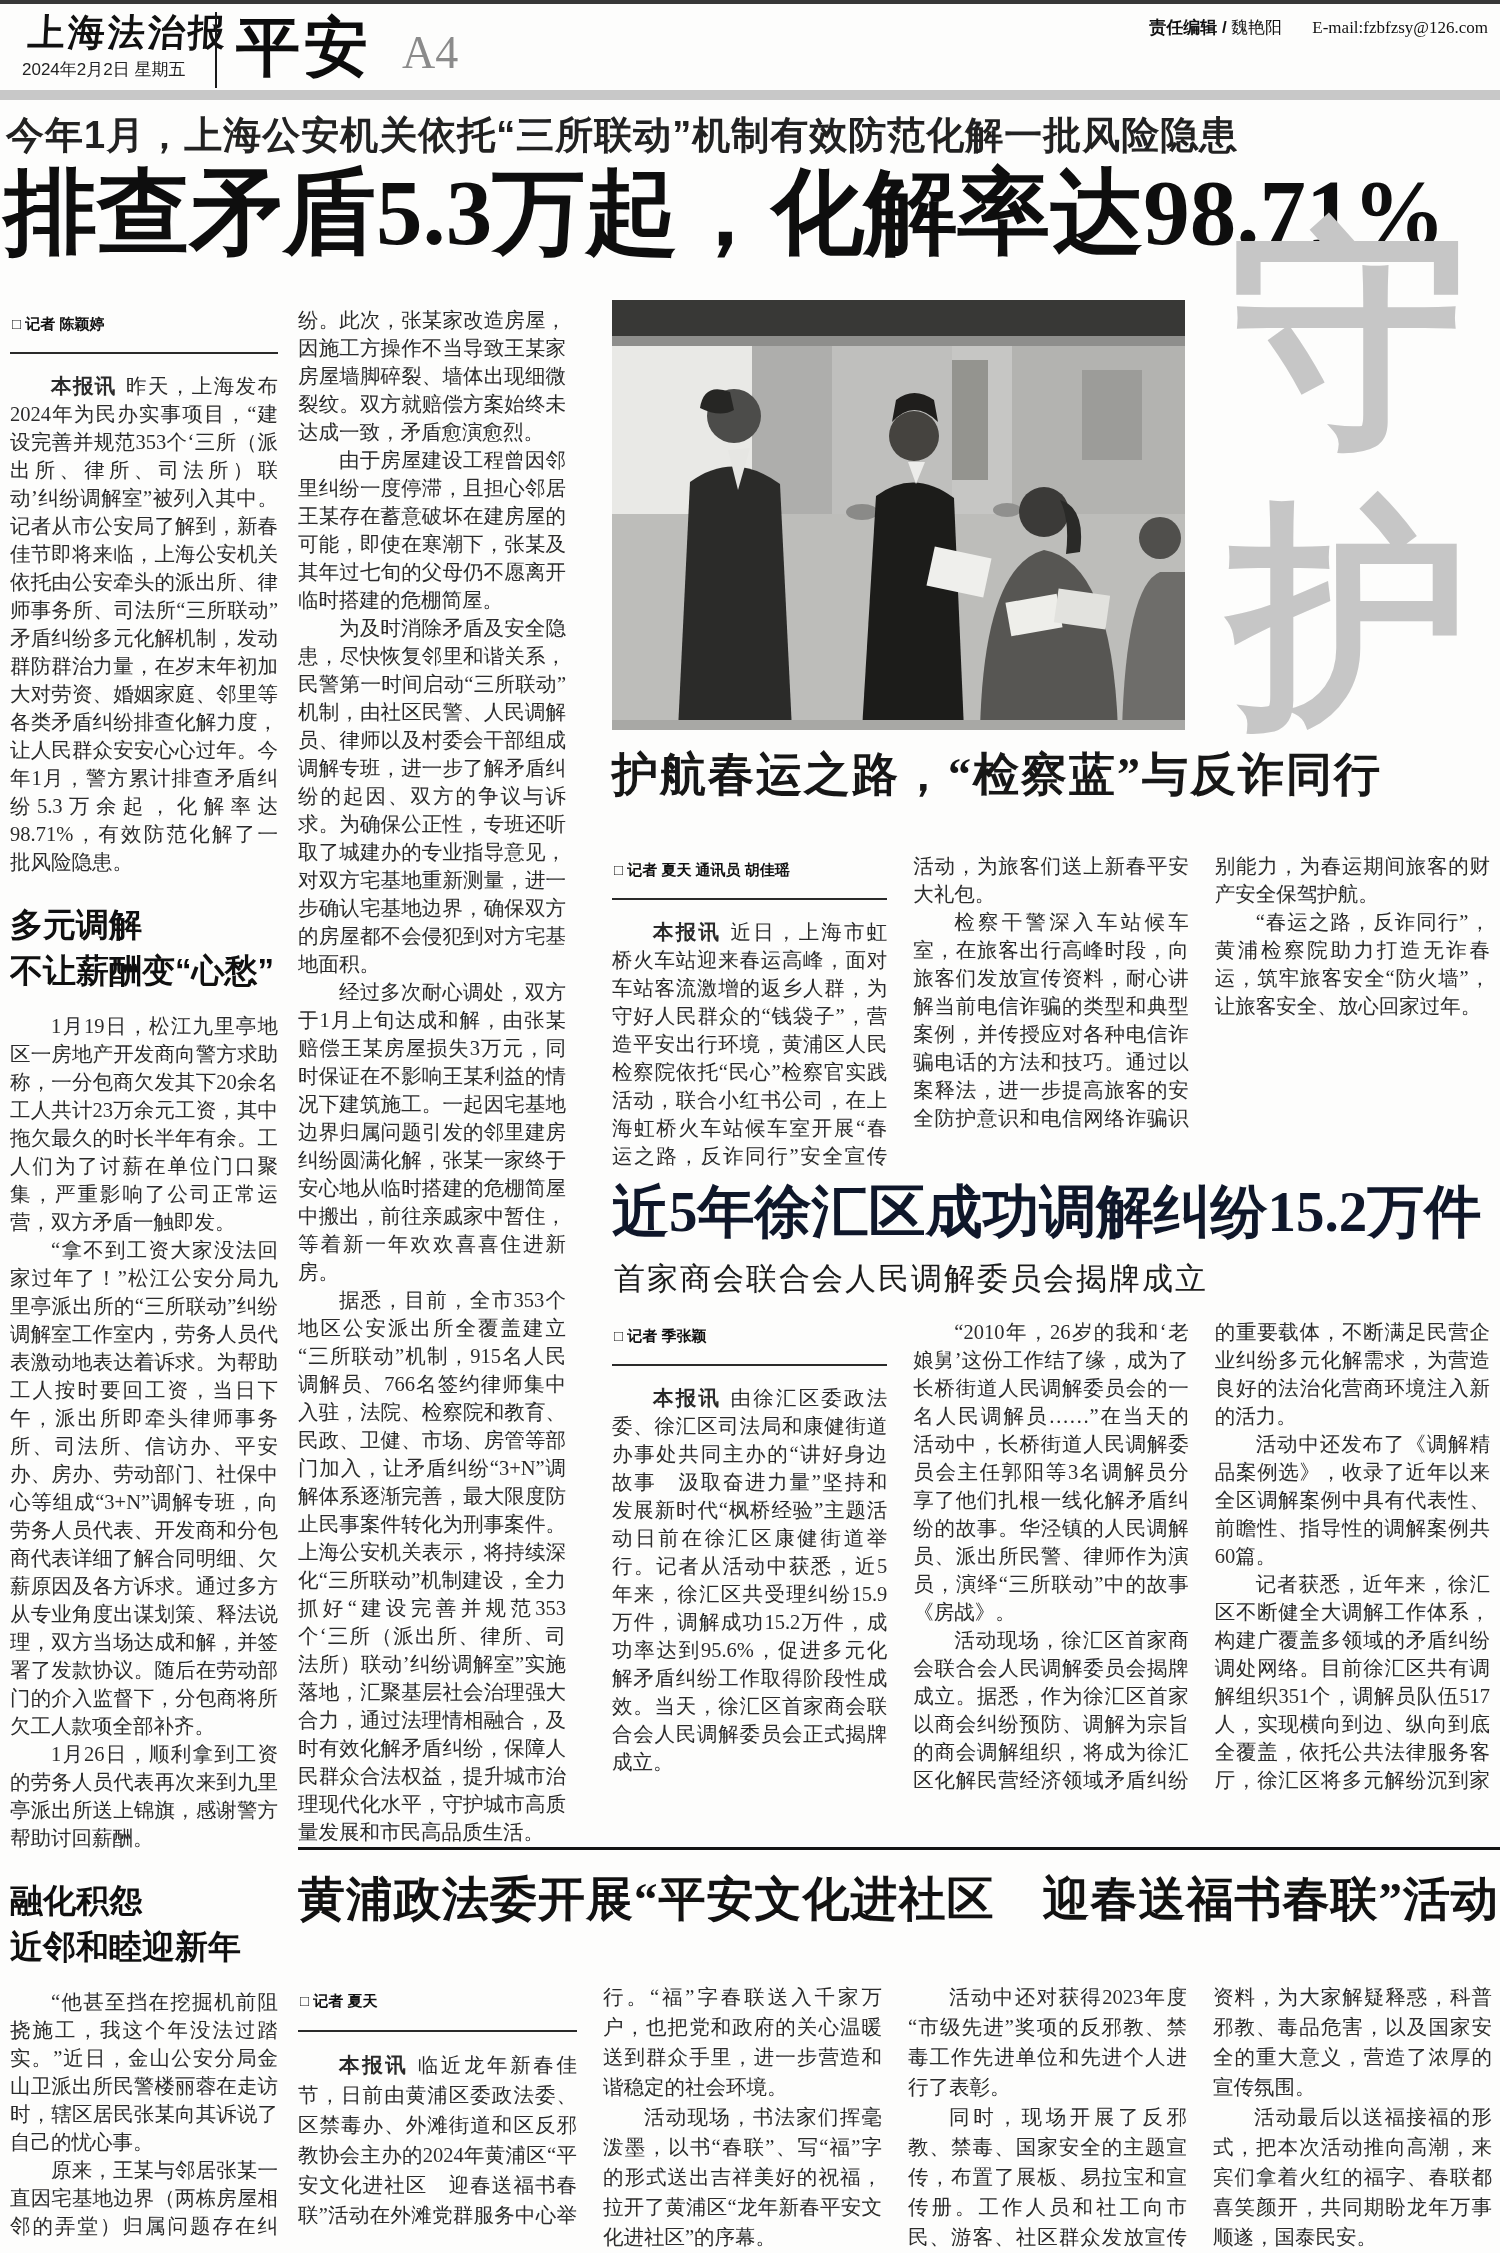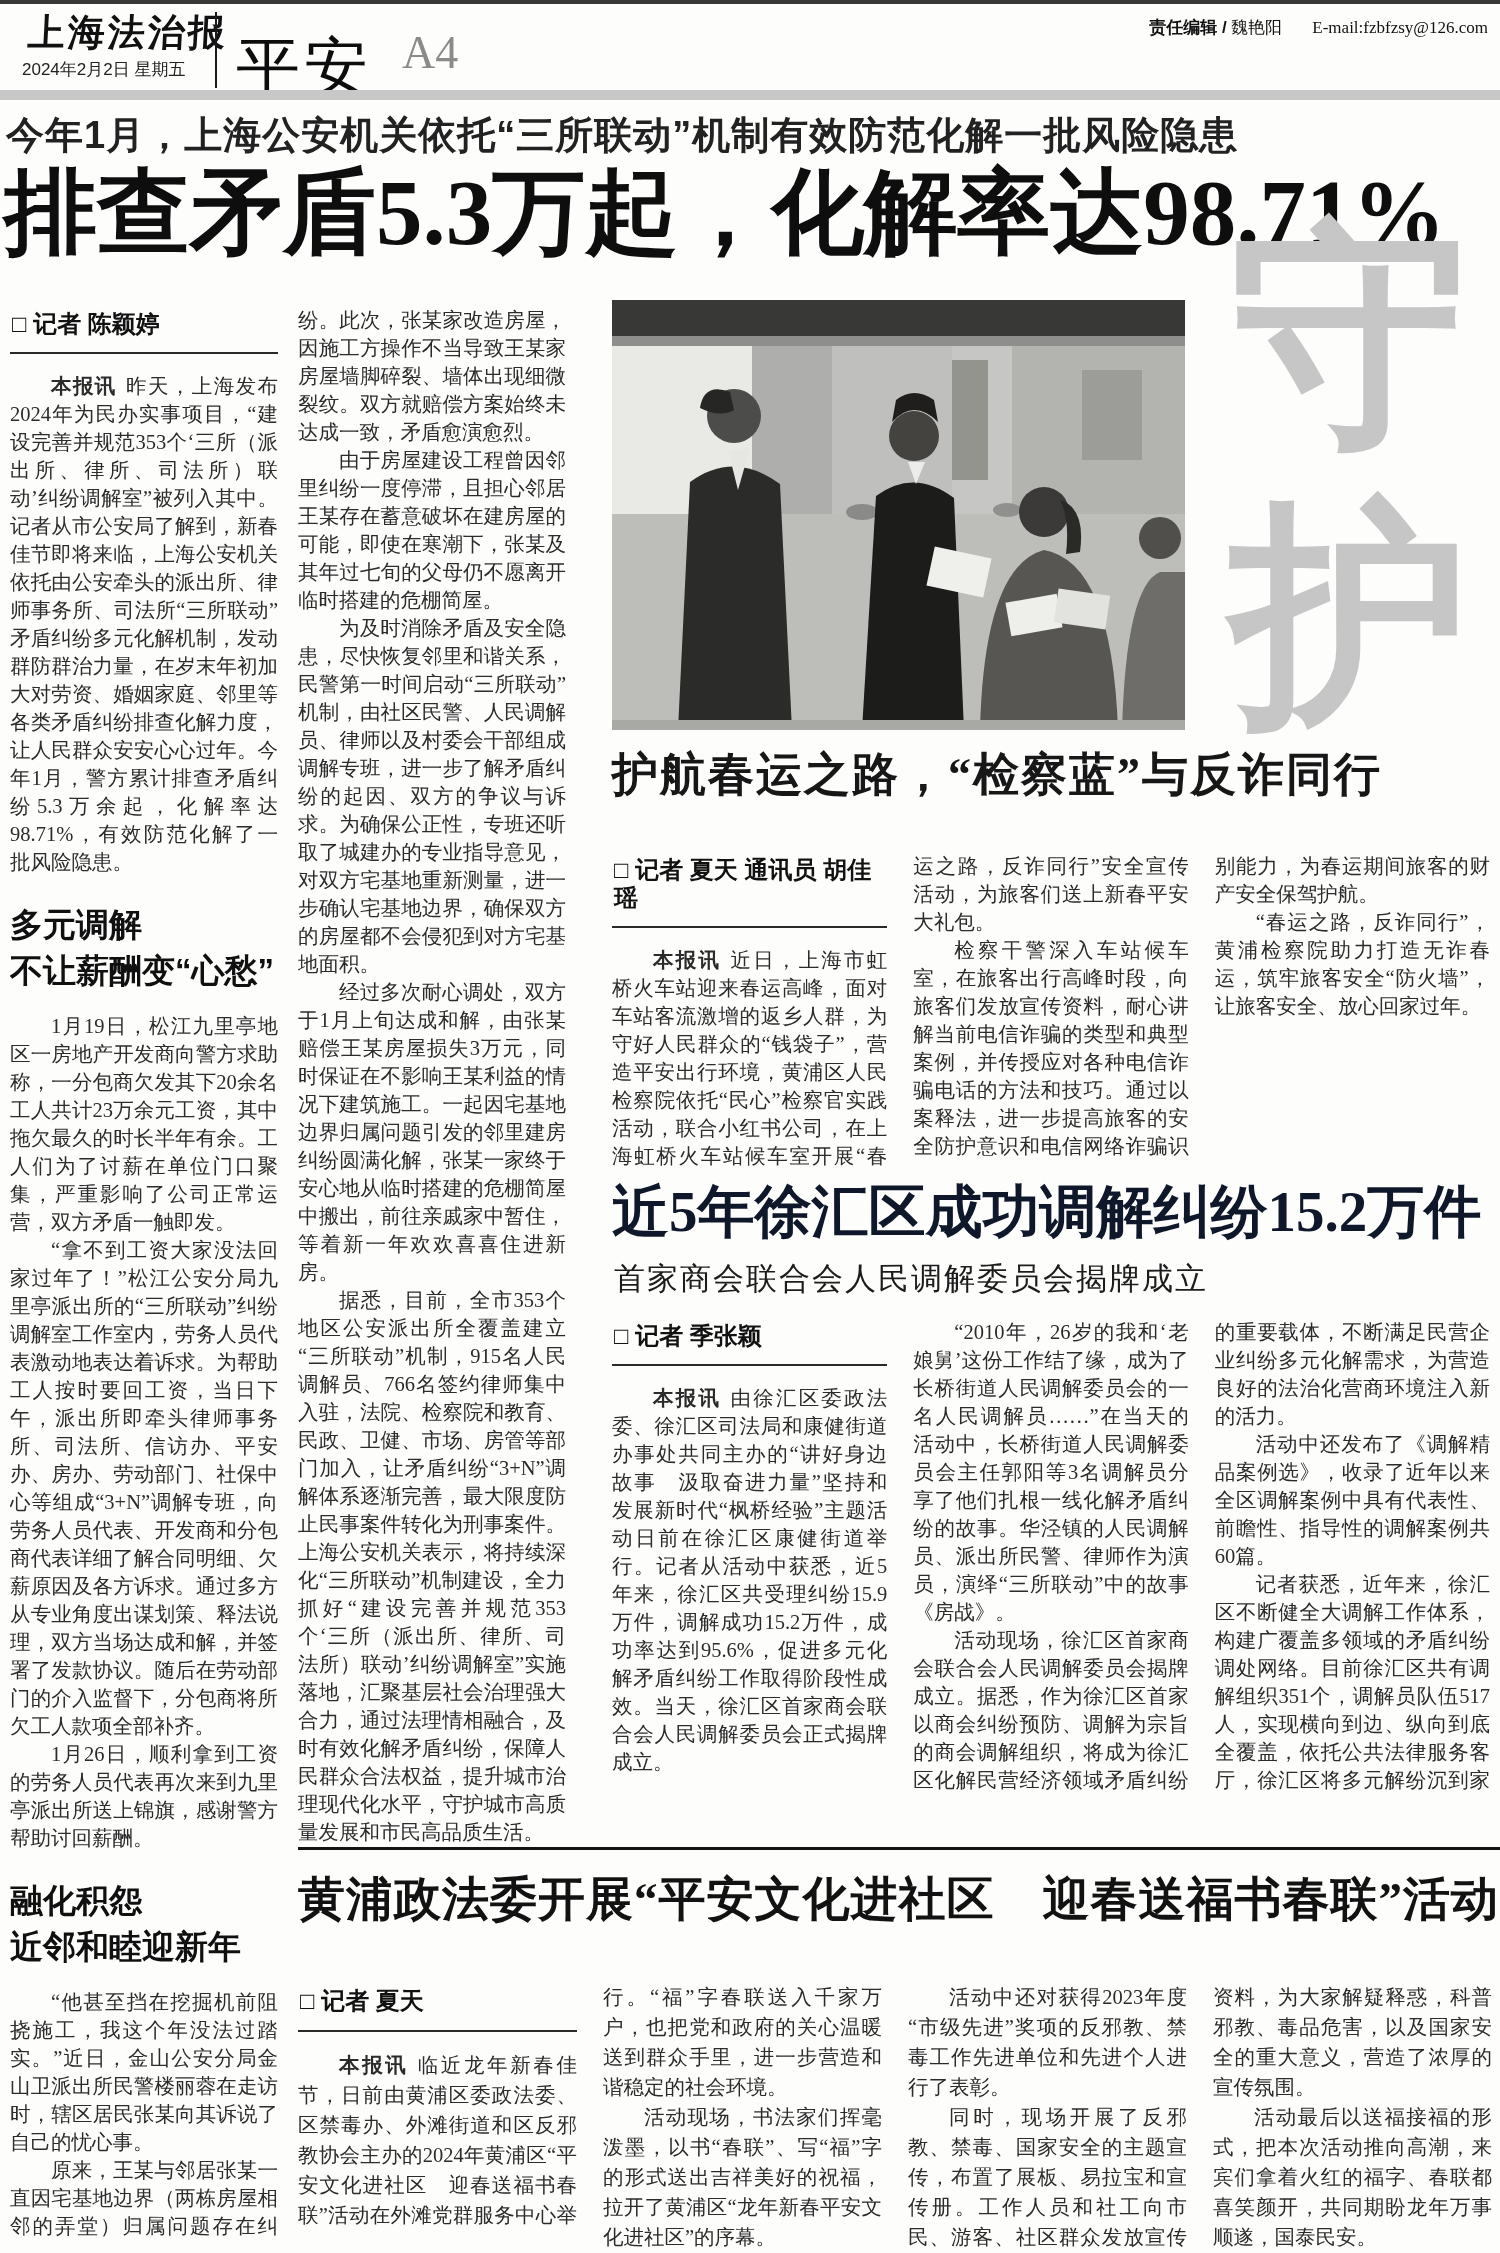--- a/index.html
+++ b/index.html
@@ -9,35 +9,35 @@
     font-family:"Liberation Serif","DejaVu Serif",serif;
     color:#2b2b2b;
   }
   .sans{font-family:"Liberation Sans","DejaVu Sans",sans-serif;}
   
   .topline{position:absolute;left:0;top:0;width:1500px;height:4px;background:#383838;}
   .logo{position:absolute;left:28px;top:8px;font-size:37px;font-weight:bold;
         letter-spacing:3px;color:#111;transform:skewX(-3deg);}
   .mdate{position:absolute;left:22px;top:58px;font-size:17px;color:#222;}
   .mast-divider{position:absolute;left:215px;top:12px;width:2px;height:76px;background:#1a1a1a;}
-  .section-name{position:absolute;left:236px;top:24px;font-size:64px;font-weight:400;
+  .section-name{position:absolute;left:236px;top:4px;font-size:64px;font-weight:700;
         letter-spacing:4px;color:#0d0d0d;}
   .page-no{position:absolute;left:402px;top:26px;font-size:46px;color:#8b8b8b;}
   .editor{position:absolute;right:12px;top:16px;font-size:17px;color:#111;white-space:nowrap;}
   .editor .lbl{font-weight:bold;}
   .editor .nm{margin-right:26px;}
   .grayband{position:absolute;left:0;top:90px;width:1500px;height:10px;background:#c8c8c8;}
   
   .kicker{position:absolute;left:6px;top:110px;font-size:38px;font-weight:600;color:#222;
         letter-spacing:1px;white-space:nowrap;}
   .main-headline{position:absolute;left:4px;top:150px;width:1496px;font-size:93px;
         font-weight:900;color:#0e0e0e;white-space:nowrap;letter-spacing:0;}
   
   .byline{font-family:"Liberation Sans","DejaVu Sans",sans-serif;
-        font-weight:bold;font-size:24px;color:#111;
+        font-weight:bold;font-size:15px;color:#111;
         padding:4px 0 14px 2px;border-bottom:2px solid #2a2a2a;margin:0 0 18px 0;}
   .para{margin:0;text-indent:2em;text-align:justify;}
   .brief{font-weight:bold;font-family:"Liberation Sans","DejaVu Sans",sans-serif;
         margin-right:.45em;}
   .subhead{font-family:"Liberation Sans","DejaVu Sans",sans-serif;font-weight:bold;
         font-size:33px;line-height:46px;color:#101010;margin:26px 0 18px 0;
         break-inside:avoid;text-indent:0;}
   .colbody{position:absolute;column-gap:26px;column-fill:auto;overflow:hidden;
         font-size:20.5px;line-height:28px;}
   

